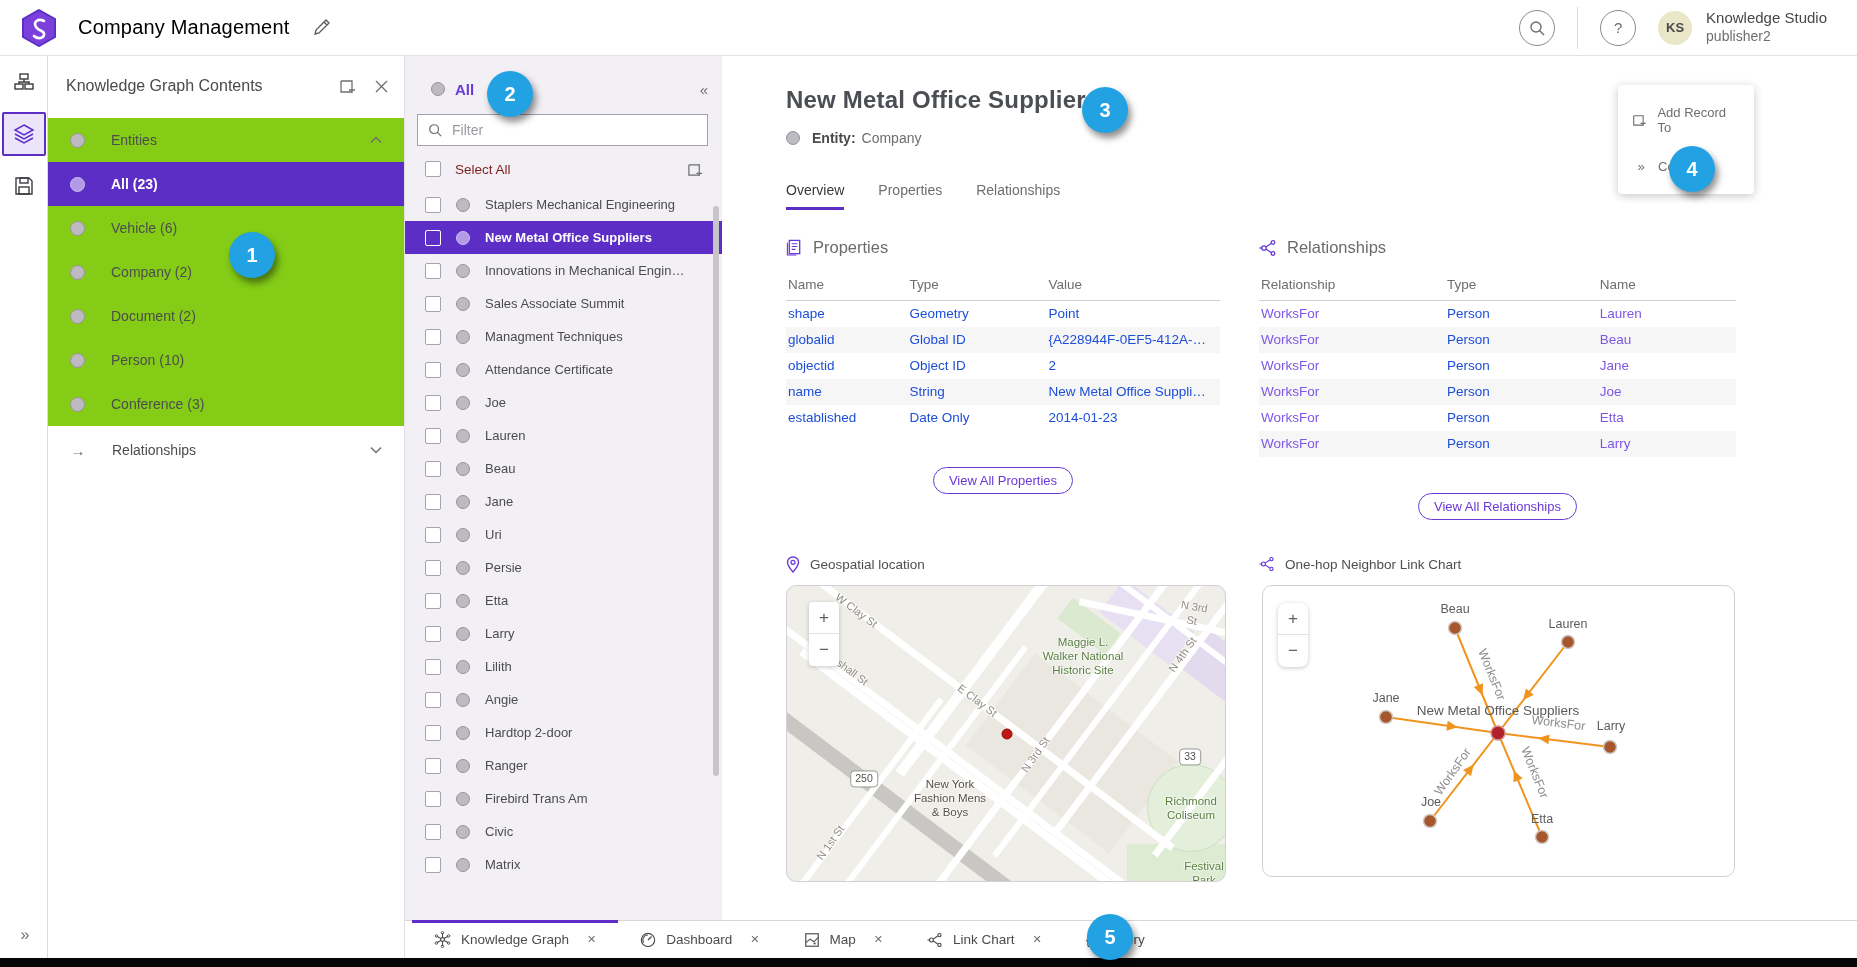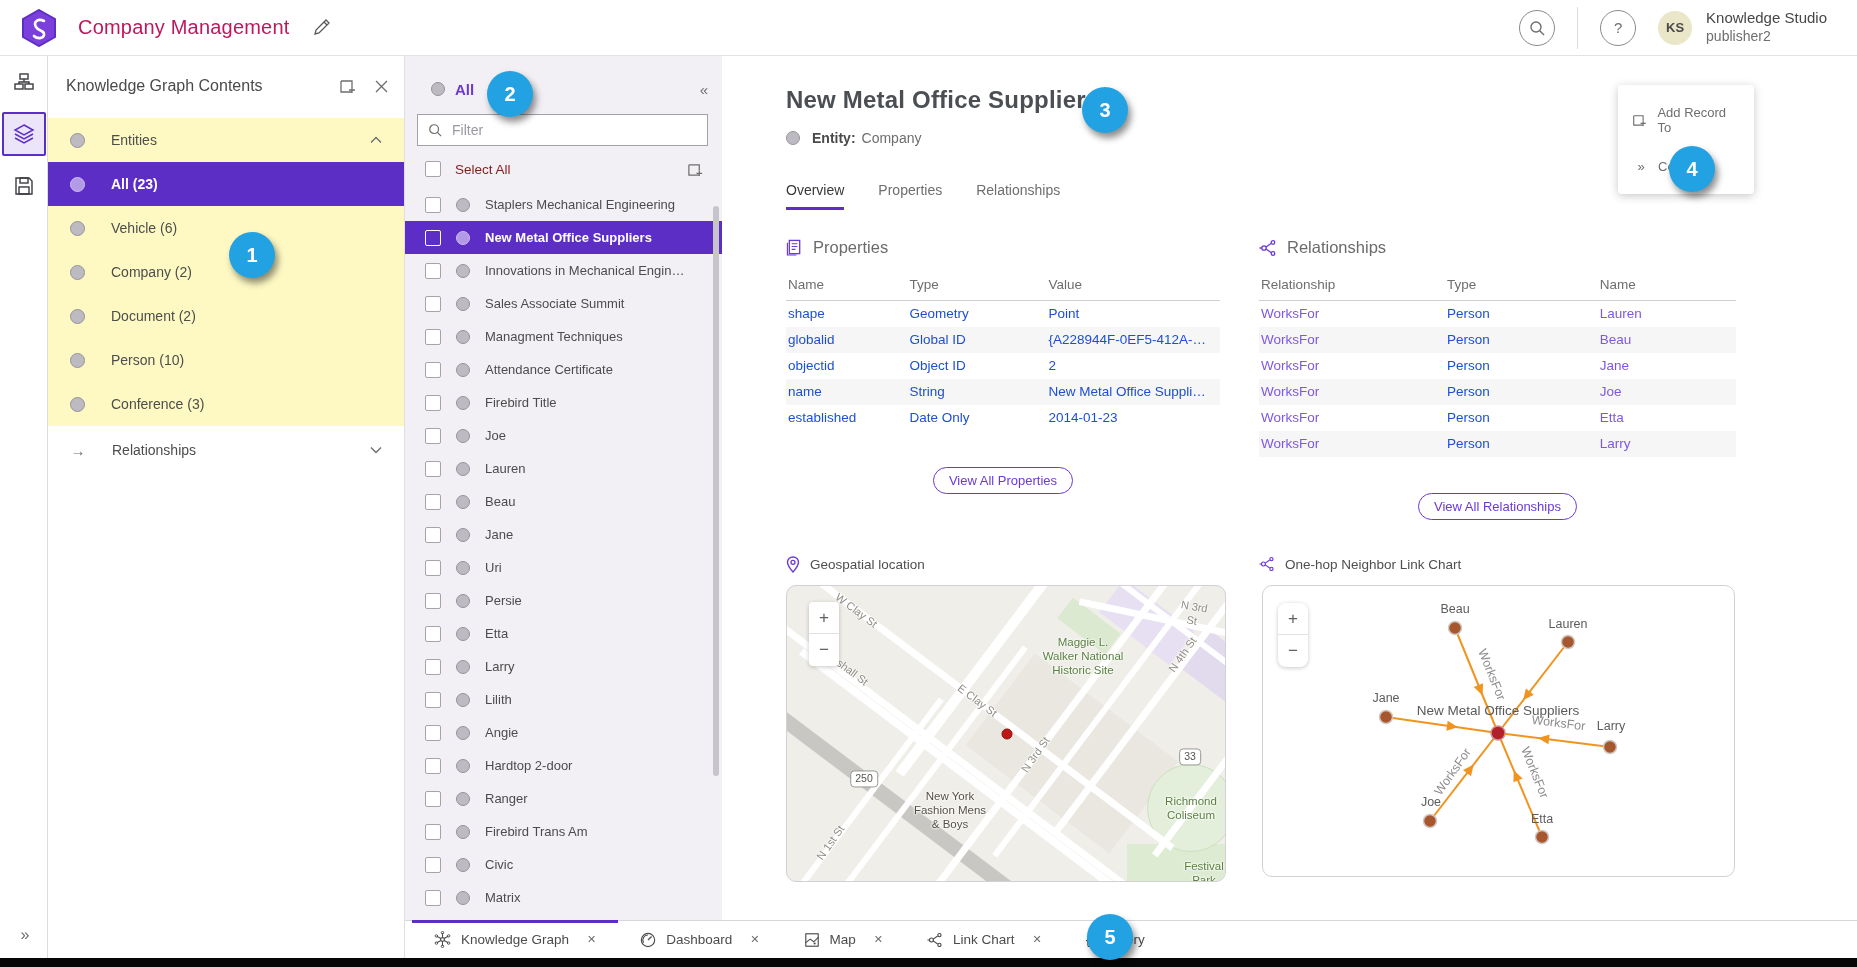--- a/index.html
+++ b/index.html
@@ -8,21 +8,21 @@
     position:relative; overflow:hidden; background:#fff;
     font-family:"Liberation Sans", sans-serif; color:#4c4c4c;
     -webkit-font-smoothing:antialiased;
   }
   svg { display:block; }
 
   
   .topbar { position:absolute; left:0; top:0; width:1857px; height:56px; background:#fff;
             border-bottom:1px solid #e3e1e6; display:flex; align-items:center; z-index:10; }
   .logo { width:34px; height:38px; margin-left:22px; }
-  .app-title { margin-left:22px; font-size:20px; font-weight:500; color:#be185d; letter-spacing:.2px; }
+  .app-title { margin-left:22px; font-size:20px; font-weight:500; color:#000000; letter-spacing:.2px; }
   .edit-pencil { margin-left:22px; color:#595959; cursor:pointer; }
   .topbar-right { margin-left:auto; display:flex; align-items:center; margin-right:30px; }
   .circle-btn { width:36px; height:36px; border:1px solid #8a8a8f; border-radius:50%;
                 display:flex; align-items:center; justify-content:center; color:#6e6e73; background:#fff; }
   .tb-divider { width:1px; height:42px; background:#dcdce0; margin:0 22px; }
   .avatar { width:34px; height:34px; border-radius:50%; background:#eae6c8; color:#4a4a4a;
             font-size:13px; font-weight:bold; display:flex; align-items:center; justify-content:center; margin:0 14px 0 22px; }
   .id-block { line-height:1.25; }
   .id-block .prod { font-size:15px; color:#474747; }
   .id-block .user { font-size:14px; color:#6e6e6e; }
@@ -35,21 +35,21 @@
                    background:#ece5f9; border-radius:2px; color:var(--accent); }
   .rail-expand { position:absolute; left:0; bottom:14px; width:48px; text-align:center;
                  font-size:16px; color:#6e6e6e; letter-spacing:-2px; }
 
   
   .panel1 { position:absolute; left:48px; top:56px; width:357px; height:902px; background:#fff;
             border-right:1px solid #e0dee3; z-index:4; }
   .p1-head { height:60px; display:flex; align-items:center; padding:0 16px 0 18px; }
   .p1-title { font-size:16px; color:#4a4a4a; flex:1; }
   .p1-head .hicon { color:#6e6e6e; margin-left:18px; }
-  .entities-block { background:#fef9c3; margin:2px 0 0 0; }
+  .entities-block { background:#84cc16; margin:2px 0 0 0; }
   .p1-row { height:44px; display:flex; align-items:center; padding-left:22px; position:relative; font-size:14px; color:#4d4d4d; cursor:pointer; }
   .p1-row .chev { position:absolute; right:22px; color:#6e6e6e; }
   .p1-row.selected { background:var(--accent); color:#fff; font-weight:bold; }
   .dot-circle { width:15px; height:15px; border-radius:50%; background:#bdbac2; border:1px solid #96939c; flex:0 0 auto; }
   .p1-row.selected .dot-circle { background:#b39ae6; border-color:#cebcf2; }
   .p1-row .lbl { margin-left:26px; }
   .rel-row { background:#fff; height:48px; }
   .rel-arrow { width:16px; text-align:center; color:#6e6e6e; font-size:15px; flex:0 0 auto; }
 
   
@@ -302,25 +302,20 @@
       </div>
       <div class="p2-row">
         <span class="cbox"></span>
         <span class="dot-circle"></span>
         <span class="lbl">Managment Techniques</span>
       </div>
       <div class="p2-row">
         <span class="cbox"></span>
         <span class="dot-circle"></span>
         <span class="lbl">Attendance Certificate</span>
-      </div>
-      <div class="p2-row">
-        <span class="cbox"></span>
-        <span class="dot-circle"></span>
-        <span class="lbl">Firebird Title</span>
       </div>
       <div class="p2-row">
         <span class="cbox"></span>
         <span class="dot-circle"></span>
         <span class="lbl">Joe</span>
       </div>
       <div class="p2-row">
         <span class="cbox"></span>
         <span class="dot-circle"></span>
         <span class="lbl">Lauren</span>
@@ -571,21 +566,21 @@
           <span class="map-label street" style="left: 69px; top: 25px; transform: translate(-50%, -50%) rotate(37deg);">W Clay St</span>
           <span class="map-label street" style="left: 52px; top: 77px; transform: translate(-50%, -50%) rotate(37deg);">W Marshall St</span>
           <span class="map-label street" style="left: 190px; top: 115px; transform: translate(-50%, -50%) rotate(37deg);">E Clay St</span>
           <span class="map-label street" style="left: 249px; top: 169px; transform: translate(-50%, -50%) rotate(-55deg);">N 3rd St</span>
           <span class="map-label street" style="left: 44px; top: 257px; transform: translate(-50%, -50%) rotate(-55deg);">N 1st St</span>
           <span class="map-label street" style="left: 396px; top: 69px; transform: translate(-50%, -50%) rotate(-55deg);">N 4th St</span>
           <span class="map-label street" style="left: 406px; top: 28px; transform: translate(-50%, -50%) rotate(10deg);">N 3rd St</span>
           <span class="map-label poi-green" style="left: 296px; top: 71px; transform: translate(-50%, -50%) rotate(0deg);">Maggie L.
 Walker National
 Historic Site</span>
-          <span class="map-label poi-dark" style="left: 163px; top: 225px; transform: translate(-50%, -50%) rotate(0deg);">New York
+          <span class="map-label poi-dark" style="left: 163px; top: 213px; transform: translate(-50%, -50%) rotate(0deg);">New York
 Fashion Mens
 &amp; Boys</span>
           <span class="map-label poi-green" style="left: 404px; top: 222px; transform: translate(-50%, -50%) rotate(0deg);">Richmond
 Coliseum</span>
           <span class="map-label poi-green" style="left: 417px; top: 287px; transform: translate(-50%, -50%) rotate(0deg);">Festival Park</span>
           <span class="map-label shield" style="left: 77px; top: 193px; transform: translate(-50%, -50%) rotate(0deg);">250</span>
           <span class="map-label shield" style="left: 403px; top: 171px; transform: translate(-50%, -50%) rotate(0deg);">33</span>
         </div>
       <div class="map-dot" style="left:220px; top:148px;"></div>
       <div class="zoomctl" style="left:22px; top:16px;">

